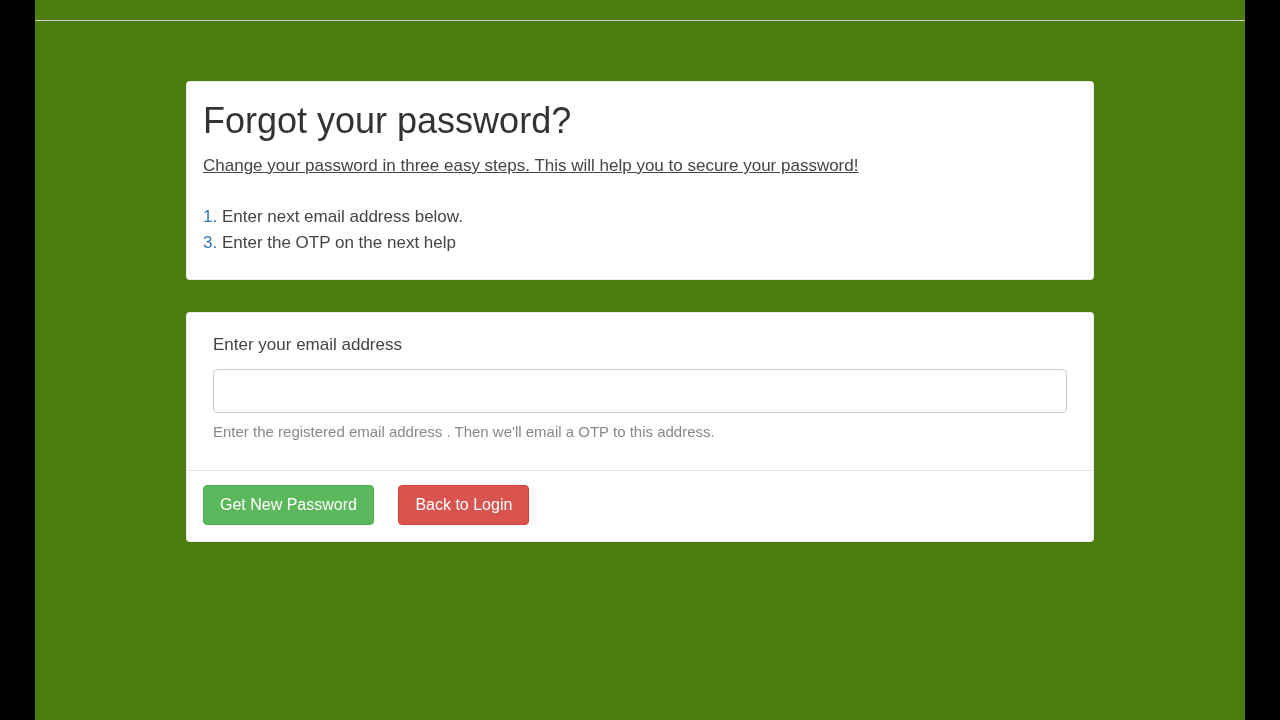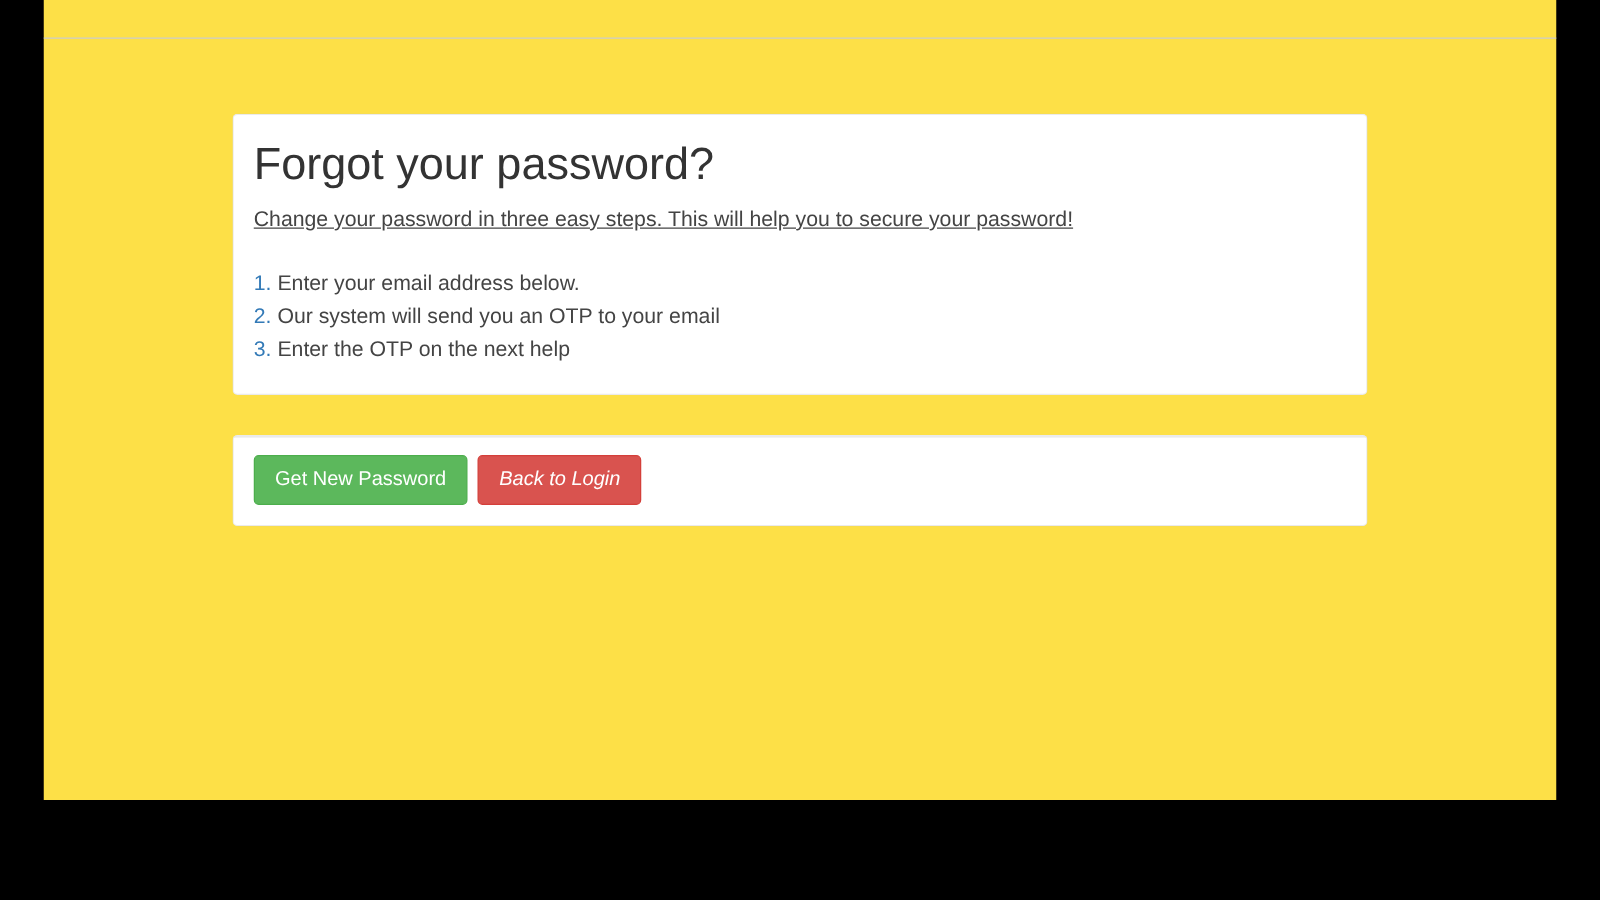--- a/index.html
+++ b/index.html
@@ -8,25 +8,25 @@
       box-sizing: border-box;
     }
     body {
       font-family: -apple-system, BlinkMacSystemFont, "Segoe UI", Helvetica, Arial, sans-serif;
       background: #000;
       width: 1280px;
       height: 720px;
       overflow: hidden;
     }
     .page-wrapper {
-      background: #fde047;
+      background: #4d7c0f;
       width: 1210px;
-      height: 640px;
+      height: 720px;
       margin: 0 auto;
-      padding-top: 30px;
+      padding-top: 20px;
     }
     .top-border {
       border-top: 1px solid #ccc;
       margin-bottom: 60px;
     }
     .card {
       background: #fff;
       width: 908px;
       margin: 0 auto 32px auto;
       border-radius: 4px;
@@ -86,52 +86,55 @@
       padding: 14px 16px 16px 16px;
     }
     .btn {
       display: inline-block;
       padding: 10px 16px;
       font-size: 16px;
       border-radius: 4px;
       border: 1px solid transparent;
       cursor: pointer;
       color: #fff;
-      margin-right: 4px;
+      margin-right: 20px;
     }
     .btn-success {
       background: #5cb85c;
       border-color: #4cae4c;
     }
     .btn-danger {
       background: #d9534f;
       border-color: #d43f3a;
-      font-style: italic;
     }
     .form-card-body {
       padding: 22px 16px 30px 16px;
     }
   </style>
 </head>
 <body>
 
 <div class="page-wrapper">
   <div class="top-border"></div>
 
   <div class="card">
     <div class="card-body">
       <h1 class="page-title">Forgot your password?</h1>
       <p class="subtitle">Change your password in three easy steps. This will help you to secure your password!</p>
       <ol class="steps-list">
-        <li><span class="step-num">1.</span><span> Enter your email address below.</span></li>
-        <li><span class="step-num">2.</span><span> Our system will send you an OTP to your email</span></li>
+        <li><span class="step-num">1.</span><span> Enter next email address below.</span></li>
         <li><span class="step-num">3.</span><span> Enter the OTP on the next help</span></li>
       </ol>
     </div>
   </div>
 
   <div class="card">
+    <div class="form-card-body">
+      <label class="form-label">Enter your email address</label>
+      <input type="text" class="form-input" value="" style="">
+      <p class="form-help">Enter the registered email address . Then we'll email a OTP to this address.</p>
+    </div>
     <div class="button-section">
       <button class="btn btn-success">Get New Password</button>
       <button class="btn btn-danger">Back to Login</button>
     </div>
   </div>
 </div>
 
 </body></html>

